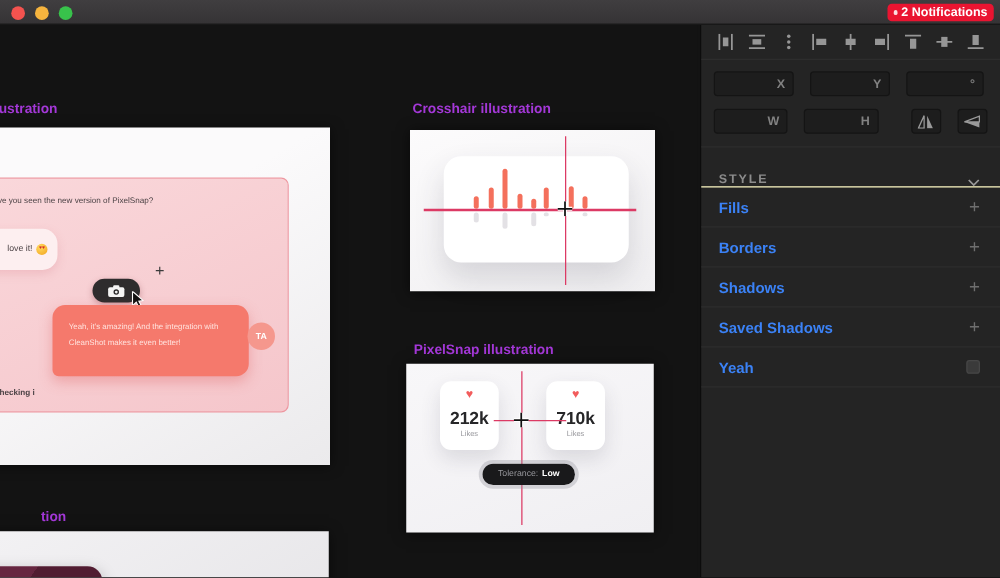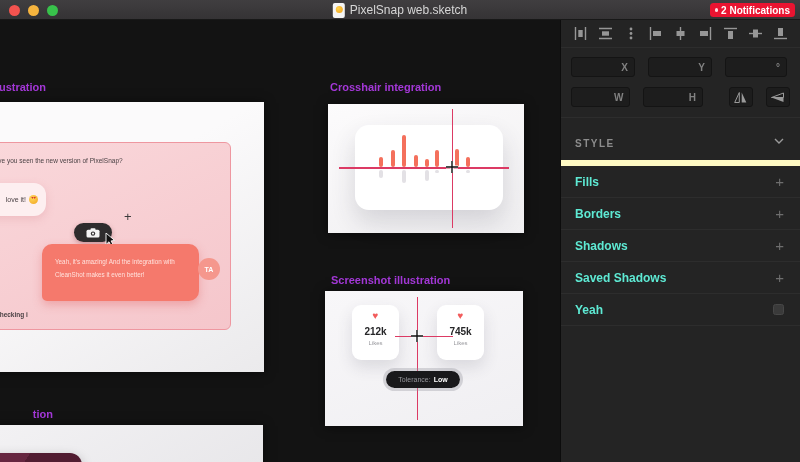--- a/index.html
+++ b/index.html
@@ -82,21 +82,21 @@
   .pix-cursor { position:absolute; }
 
   
   .ab-tolerance { left:325px; top:271px; width:198px; height:135px;
     background:linear-gradient(160deg,#f8f7f9,#f0eff2); }
   .label-tolerance { left:331px; top:254px; }
   .like-card { position:absolute; top:14px; width:47px; height:55px; border-radius:9px;
     background:#fff; box-shadow:0 7px 16px rgba(60,60,80,.14);
     display:flex; flex-direction:column; align-items:center; }
   .like-card .heart { color:#f25c5c; font-size:10px; margin-top:6px; line-height:10px; }
-  .like-card .val { font-size:10px; font-weight:bold; color:#262628; margin-top:5px; }
+  .like-card .val { font-size:14px; font-weight:bold; color:#262628; margin-top:5px; }
   .like-card .cap { font-size:6px; color:#98989d; margin-top:3px; }
   .card-1 { left:27px; } .card-2 { left:112px; }
   .tol-v { left:91.5px; top:6px; height:123px; }
   .tol-h { left:70px; top:44.5px; width:58px; }
   .tol-pill { position:absolute; left:58px; top:77px; width:80px; height:23px; border-radius:12px;
     background:#19191b; border:3px solid rgba(150,150,158,.35); background-clip:padding-box;
     display:flex; align-items:center; justify-content:center; gap:3px; }
   .tol-pill .k { color:#96969b; font-size:7px; }
   .tol-pill .v { color:#fff; font-size:7px; font-weight:bold; }
 
@@ -120,42 +120,38 @@
   .field { height:20px; background:#1d1d1d; border:1px solid #141414; border-radius:3px;
     display:flex; align-items:center; justify-content:flex-end; padding-right:6px;
     color:#828282; font-size:10px; font-weight:bold; }
   .f-x,.f-y,.f-w,.f-h { width:64px; } .f-rot { width:62px; }
   .flip-btn { width:26px; height:20px; background:#1d1d1d; border:1px solid #141414; border-radius:3px;
     display:flex; align-items:center; justify-content:center; }
   .flip-gap { flex:1; }
   .insp-divider { height:0; border-top:1px solid #2d2d2d; }
   .style-row { height:32px; display:flex; align-items:center; justify-content:space-between;
     padding:0 16px 0 14px; border-bottom:1px solid #2d2d2d; }
-  .style-hdr { height:28px; display:flex; align-items:flex-start; justify-content:space-between;
-    padding:0 16px 0 14px; border-bottom:6px solid #fef9c3; margin-top:20px; }
+  .style-hdr { height:28px; display:flex; align-items:flex-end; justify-content:space-between;
+    padding:0 16px 0 14px; border-bottom:1px solid #fef9c3; margin-top:4px; }
   .style-hdr .t { font-size:10px; font-weight:bold; color:#8c8c8c; letter-spacing:1.5px; }
-  .style-row .t { font-size:12px; font-weight:bold; color:#5eead4; }
+  .style-row .t { font-size:12px; font-weight:bold; color:#3b82f6; }
   .plus-btn { color:#6e6e6e; font-size:15px; font-weight:300; line-height:15px; }
   .blur-check { width:11px; height:11px; border-radius:2.5px; background:#3a3a3a;
     border:1px solid #474747; }
 </style>
 </head>
 <body>
 
 <div class="app">
 
   <div class="titlebar">
     <div class="traffic">
       <div class="light red"></div>
       <div class="light yellow"></div>
       <div class="light green"></div>
-    </div>
-    <div class="title-group">
-      <div class="doc-icon"></div>
-      <span class="win-title">PixelSnap web.sketch</span>
     </div>
     <div class="notif-badge">
       <span class="notif-dot"></span>
       <span class="notif-text">2 Notifications</span>
     </div>
   </div>
 
   <div class="canvas">
 
     <div class="ab-label label-chat">ustration</div>
@@ -179,21 +175,21 @@
         <path d="M1,0 L1,11.5 L4,8.8 L6.2,13.2 L8.3,12.1 L6.1,7.9 L9.6,7.4 Z" fill="#111" stroke="#fff" stroke-width="0.9"></path>
       </svg>
       <div class="bubble-coral">
         <span class="line">Yeah, it's amazing! And the integration with</span>
         <span class="line">CleanShot makes it even better!</span>
       </div>
       <div class="avatar-ta">TA</div>
       <div class="chat-msg4">Cool, checking i</div>
     </div>
 
-    <div class="ab-label label-crosshair">Crosshair integration</div>
+    <div class="ab-label label-crosshair">Crosshair illustration</div>
     <div class="artboard ab-crosshair">
       <div class="cross-card"></div>
       <div>
           <div class="bar" style="left: 51px; height: 10px;"></div>
           <div class="bar" style="left: 63px; height: 17px;"></div>
           <div class="bar" style="left: 74px; height: 32px;"></div>
           <div class="bar" style="left: 86px; height: 12px;"></div>
           <div class="bar" style="left: 97px; height: 8px;"></div>
           <div class="bar" style="left: 107px; height: 17px;"></div>
           <div class="bar" style="left: 127px; height: 18px;"></div>
@@ -205,30 +201,30 @@
           <div class="bar reflection" style="left: 138px; height: 3px;"></div>
         </div>
       <div class="hline cross-h"></div>
       <div class="vline cross-v"></div>
       <svg class="pix-cursor" style="left:118px; top:57px;" width="12" height="12" viewBox="0 0 12 12">
         <path d="M6,0 V12 M0,6 H12" stroke="#fff" stroke-width="3.2"></path>
         <path d="M6,0 V12 M0,6 H12" stroke="#111" stroke-width="1.4"></path>
       </svg>
     </div>
 
-    <div class="ab-label label-tolerance">Screenshot illustration</div>
+    <div class="ab-label label-tolerance">PixelSnap illustration</div>
     <div class="artboard ab-tolerance">
       <div class="like-card card-1">
         <div class="heart">♥</div>
         <div class="val">212k</div>
         <div class="cap">Likes</div>
       </div>
       <div class="like-card card-2">
         <div class="heart">♥</div>
-        <div class="val">745k</div>
+        <div class="val">710k</div>
         <div class="cap">Likes</div>
       </div>
       <div class="vline tol-v"></div>
       <div class="hline tol-h"></div>
       <svg class="pix-cursor" style="left:86px; top:39px;" width="12" height="12" viewBox="0 0 12 12">
         <path d="M6,0 V12 M0,6 H12" stroke="#fff" stroke-width="3.2"></path>
         <path d="M6,0 V12 M0,6 H12" stroke="#111" stroke-width="1.4"></path>
       </svg>
       <div class="tol-pill">
         <span class="k">Tolerance:</span>

